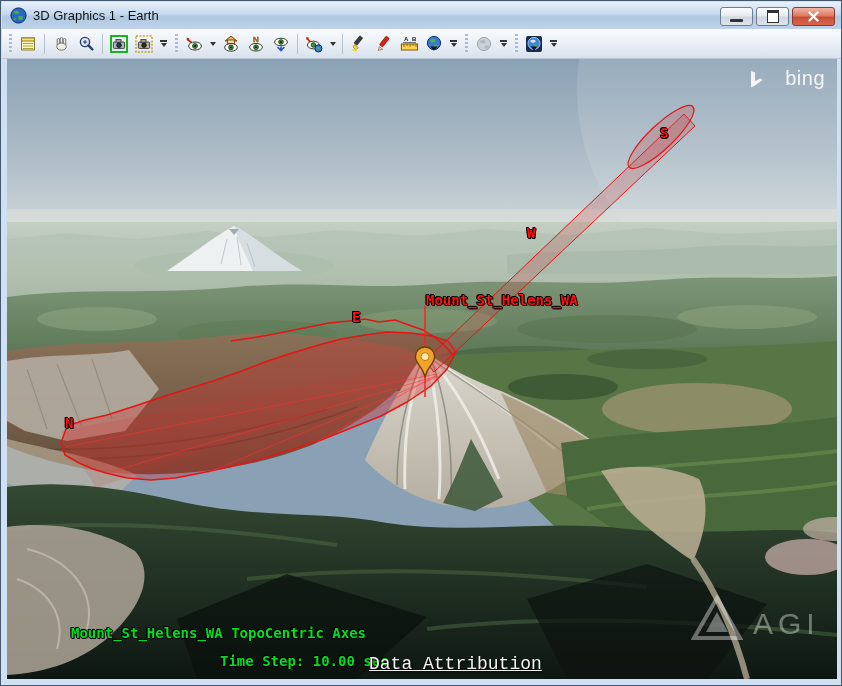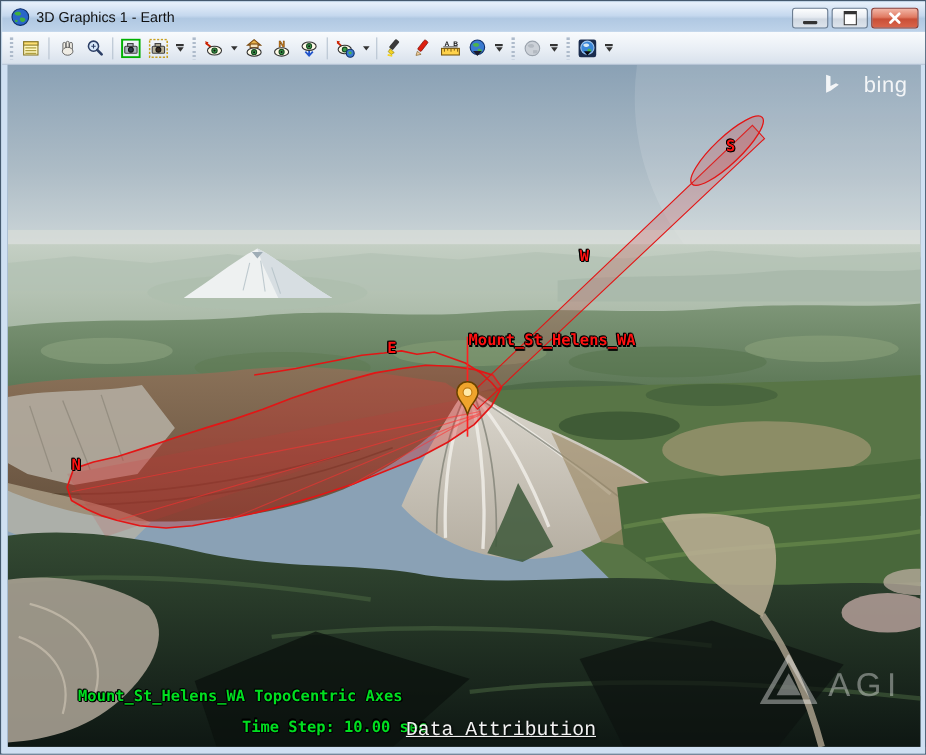--- a/index.html
+++ b/index.html
@@ -39,21 +39,21 @@
   .frame-right{position:absolute;right:1px;top:58px;width:5px;height:620px;background:#cfe0f2;border-left:1px solid #8fa3b8;}
   .scene{position:absolute;left:0;top:0;width:100%;height:100%;}
   
   .ovl{position:absolute;font-family:"DejaVu Sans Mono",monospace;font-weight:bold;white-space:pre;}
   .red-label{color:#ff1111;font-size:14px;
     text-shadow:-1px 0 #000,1px 0 #000,0 -1px #000,0 1px #000,1px 1px #000,-1px -1px #000;}
   .hud-green{color:#00df20;font-size:14px;
     text-shadow:-1px 0 #000,1px 0 #000,0 -1px #000,0 1px #000,1px 1px #000,-1px -1px #000;}
   .data-attr{color:#f2f2f2;font-family:"Liberation Mono",monospace;font-weight:normal;font-size:18px;
     text-decoration:underline;text-shadow:1px 1px 2px #000;}
-  .bing{position:absolute;right:12px;top:8px;display:flex;align-items:flex-start;gap:20px;opacity:.88;}
+  .bing{position:absolute;right:12px;top:8px;display:flex;align-items:flex-end;gap:20px;opacity:.88;}
   .bing-text{color:#fff;font-size:20px;letter-spacing:.5px;font-family:"Liberation Sans",sans-serif;}
   .agi{position:absolute;left:684px;top:536px;display:flex;align-items:flex-end;gap:10px;opacity:.38;}
   .agi-text{color:#fff;font-size:30px;letter-spacing:5px;font-family:"Liberation Sans",sans-serif;}
   .pin{position:absolute;left:407px;top:287px;}
 </style>
 </head>
 <body>
 
 <div class="window">
 
@@ -354,21 +354,21 @@
         <polyline points="224,282 244,279 262,276 282,272 302,268 322,264 342,262 358,260 372,263 388,261 402,266 416,271 430,280 440,289 446,296" fill="none" stroke="#e31515" stroke-width="1.4"></polyline>
         <path d="M418,247 L418,338" stroke="#ff2020" stroke-width="1.5"></path>
       </g>
     </svg>
 
     <svg class="pin" width="22" height="38" viewBox="0 0 22 38">
       <path d="M11,1 C5.4,1 1.4,5.4 1.4,10.8 C1.4,16 6,19.4 8.8,25 L11,30.6 13.2,25 C16,19.4 20.6,16 20.6,10.8 C20.6,5.4 16.6,1 11,1 Z" fill="#f0a42c" stroke="#6a4200" stroke-width="1.4"></path>
       <circle cx="11" cy="10.6" r="4" fill="#ffe9a8" stroke="#c07a10"></circle>
     </svg>
 
-    <span class="ovl red-label" style="left:419px;top:243px;">Mount_St_Helens_WA</span>
+    <span class="ovl red-label" style="left:419px;top:233px;">Mount_St_Helens_WA</span>
     <span class="ovl red-label" style="left:345px;top:250px;">E</span>
     <span class="ovl red-label" style="left:520px;top:166px;">W</span>
     <span class="ovl red-label" style="left:653px;top:66px;">S</span>
     <span class="ovl red-label" style="left:58px;top:356px;">N</span>
 
     <div class="bing">
       <svg width="16" height="20" viewBox="0 0 16 20">
         <path d="M2,1 L6,2.4 V11.2 L11,8.6 L13.6,10 L6,15.4 L2,17.4 Z" fill="#fff"></path>
       </svg>
       <span class="bing-text">bing</span>

